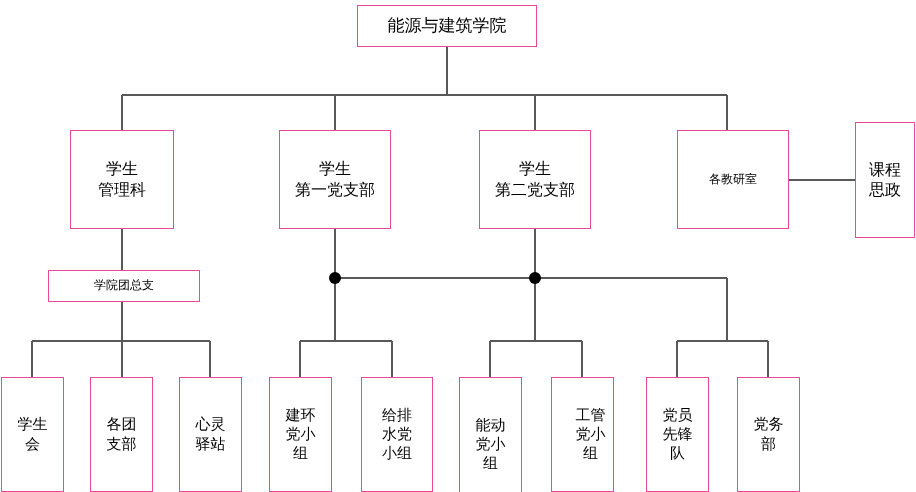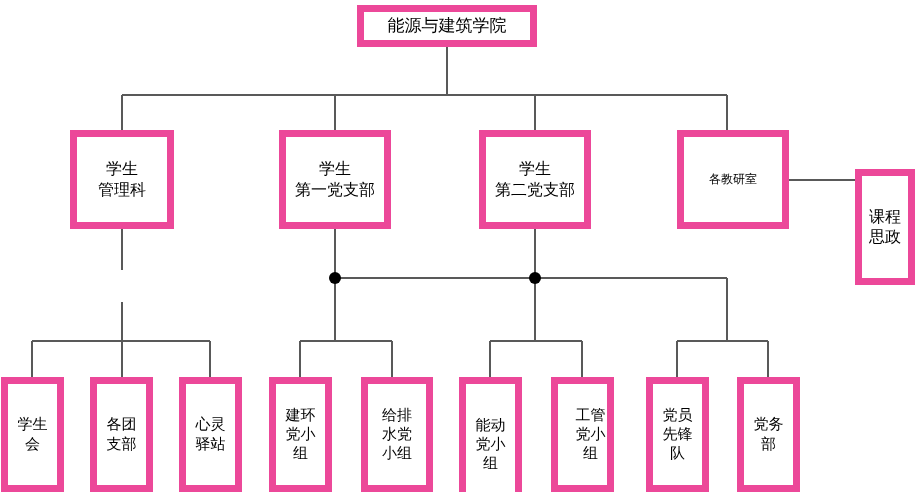--- a/index.html
+++ b/index.html
@@ -1,27 +1,27 @@
 <!DOCTYPE html>
 <html><head>
 <meta charset="utf-8">
 <style>
   html,body{margin:0;padding:0;background:#ffffff;}
   body{font-family:"DejaVu Sans","Liberation Sans",sans-serif;}
   #stage{position:relative;width:916px;height:492px;background:#ffffff;overflow:hidden;}
   svg.wires{position:absolute;left:0;top:0;width:916px;height:492px;pointer-events:none;}
-  .node{position:absolute;box-sizing:border-box;border:7px solid #ec4899;background:#ffffff;
+  .node{position:absolute;box-sizing:border-box;border:1px solid #ec4899;background:#ffffff;
         display:flex;align-items:center;justify-content:center;text-align:center;
         font-family:"DejaVu Sans","Liberation Sans",sans-serif;color:#000000;line-height:1.28;}
   .node .lbl{display:block;white-space:pre-line;}
   .n-root{font-size:17px;}
   .n-l2{font-size:16px;}
   .n-wide{font-size:12px;}
   .n-leaf{font-size:15px;}
-  .n-side{font-size:16px;margin-top:47px;}
+  .n-side{font-size:16px;}
 </style>
 </head>
 <body>
 
 <div id="stage">
 
   <svg class="wires" viewBox="0 0 916 492">
     <g stroke="#595959" stroke-width="1.6" fill="none" shape-rendering="crispEdges">
 
       <line x1="447" y1="47" x2="447" y2="95"></line>
@@ -89,20 +89,23 @@
 
   <div class="node n-wide" style="left:677px;top:130px;width:112px;height:99px;">
     <span class="lbl">各教研室</span>
   </div>
 
   <div class="node n-side" style="left:855px;top:122px;width:60px;height:116px;">
     <span class="lbl">课程
 思政</span>
   </div>
 
+  <div class="node n-wide" style="left:48px;top:270px;width:152px;height:32px;">
+    <span class="lbl">学院团总支</span>
+  </div>
 
   <div class="node n-leaf" style="left:1px;top:377px;width:63px;height:115px;">
     <span class="lbl">学生
 会</span>
   </div>
   <div class="node n-leaf" style="left:90px;top:377px;width:63px;height:115px;font-family:Liberation Serif, serif;">
     <span class="lbl">各团
 支部</span>
   </div>
   <div class="node n-leaf" style="left:179px;top:377px;width:63px;height:115px;">

